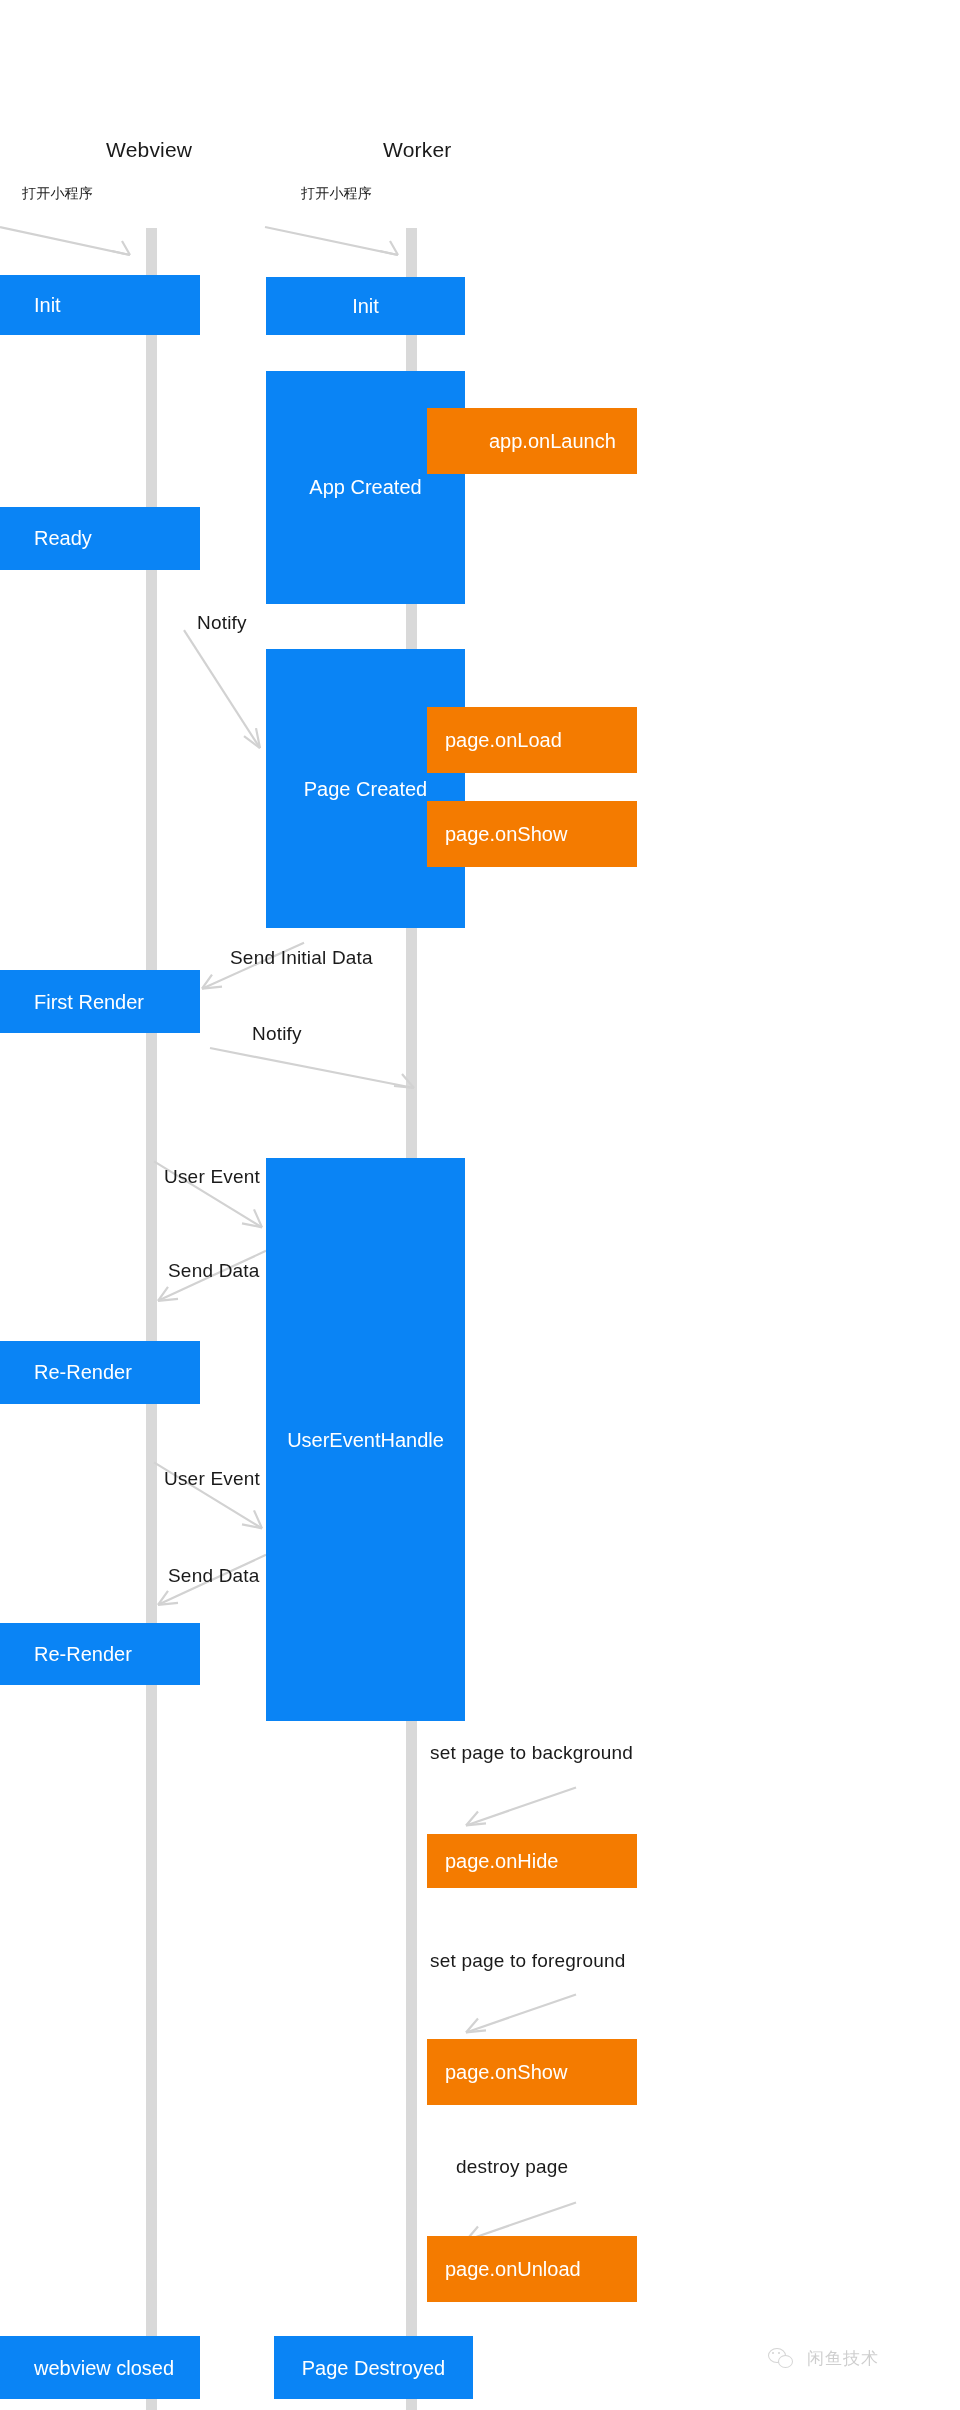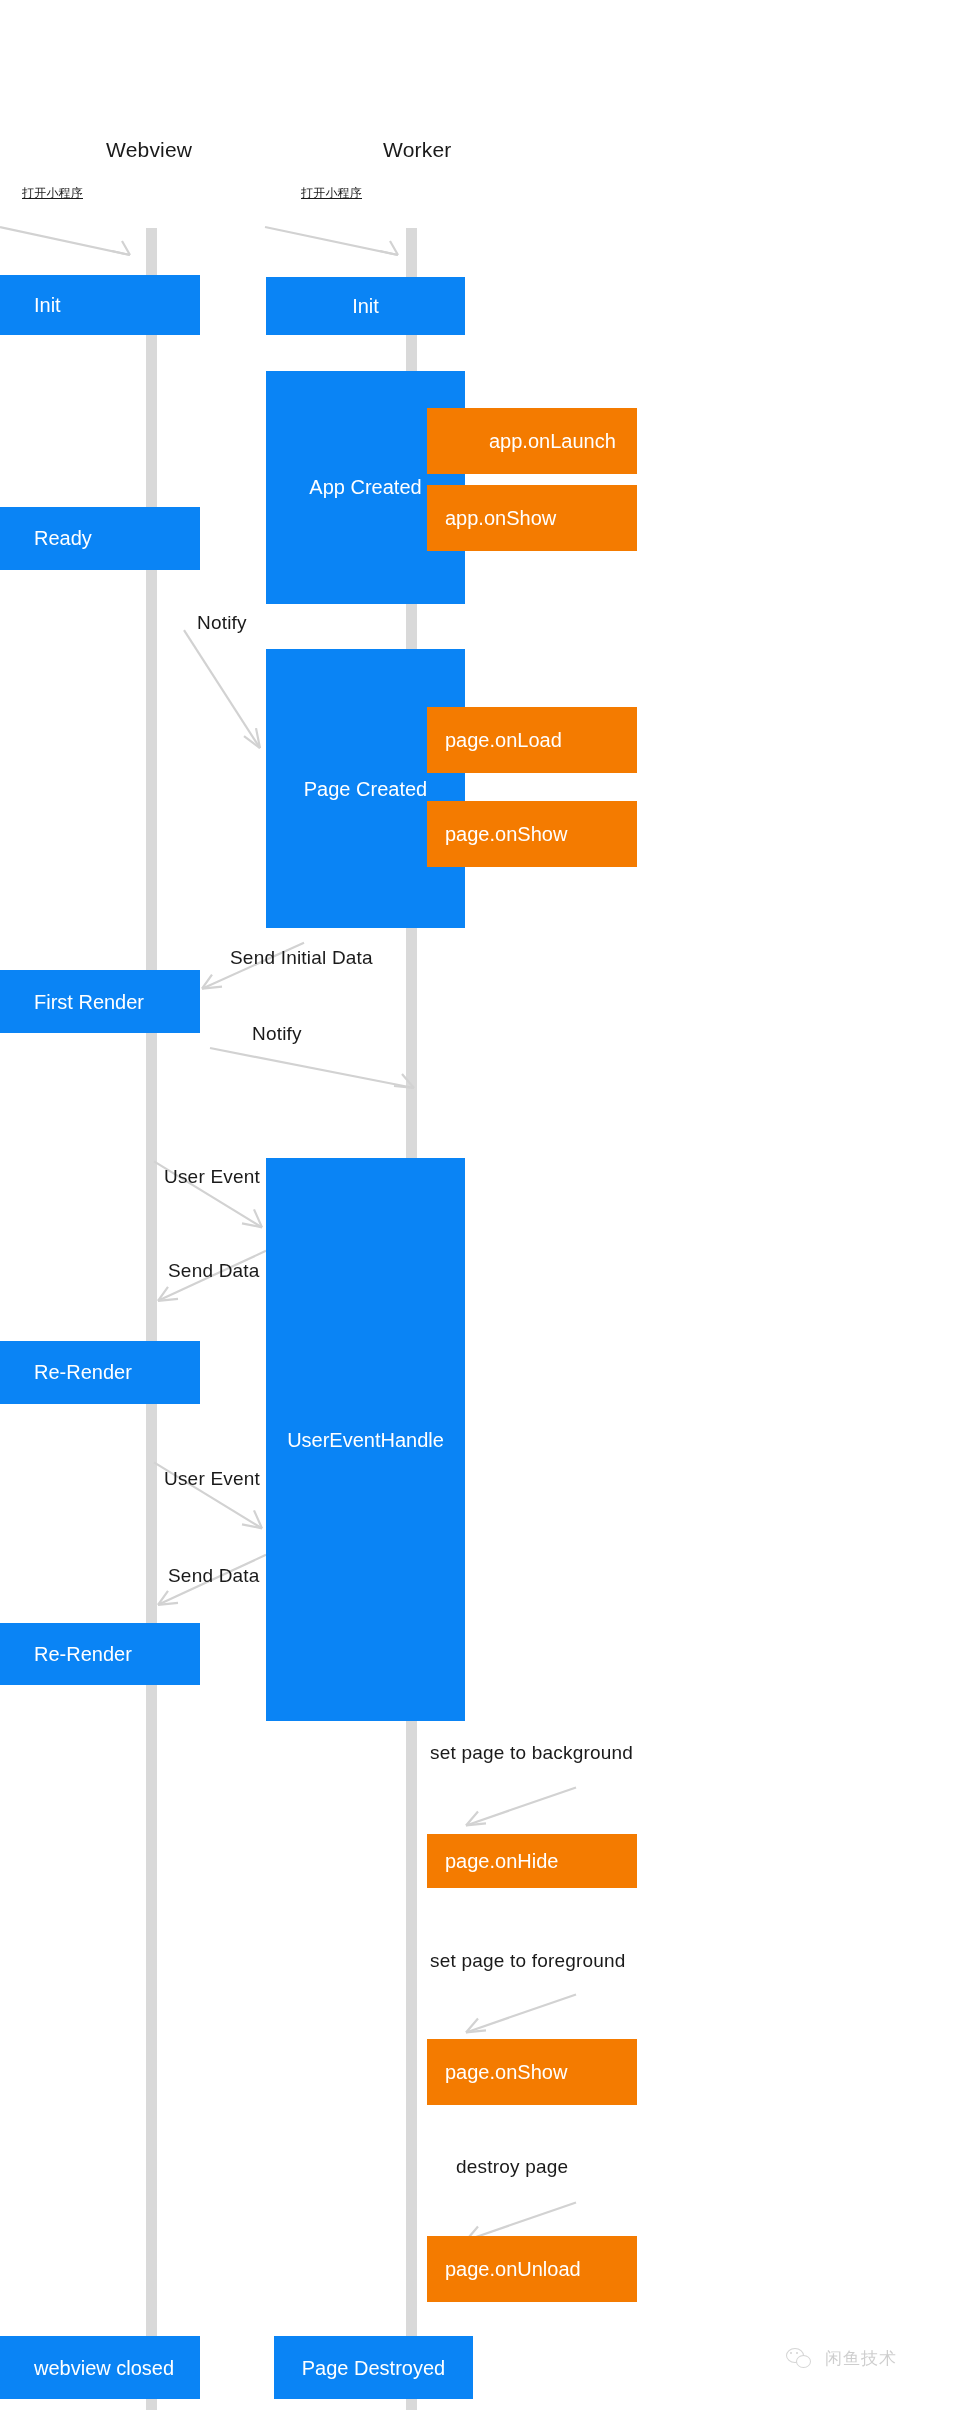--- a/index.html
+++ b/index.html
@@ -63,21 +63,21 @@
   .arrow{ position:absolute; overflow:visible; }
   .arrow svg{ display:block; overflow:visible; }
 
   .msg{
     position:absolute;
     font-size:19px;
     color:#1a1a1a;
     white-space:nowrap;
     letter-spacing:.2px;
   }
-  .msg.cn{ font-size:12px;text-decoration:underline; }
+  .msg.cn{ font-size:14px; }
 
   
   .watermark{
     position:absolute;
     display:flex;
     align-items:center;
     gap:7px;
     opacity:.42;
   }
   .watermark .wm-text{
@@ -253,23 +253,20 @@
   </div>
 
   <div class="box blue tall" style="left: 266px; top: 1158.05px; width: 199px; height: 563.377px;">
     <span class="lbl">UserEventHandle</span>
   </div>
 
   <div class="box orange" style="left: 427px; top: 408.448px; width: 210px; height: 65.7273px; padding-left: 44px;">
     <span class="lbl">app.onLaunch</span>
   </div>
 
-  <div class="box orange" style="left: 427px; top: 485.13px; width: 210px; height: 65.7273px;">
-    <span class="lbl">app.onShow</span>
-  </div>
 
   <div class="box orange" style="left: 427px; top: 707.351px; width: 210px; height: 65.7273px;">
     <span class="lbl">page.onLoad</span>
   </div>
 
   <div class="box orange" style="left: 427px; top: 801.247px; width: 210px; height: 65.7273px;">
     <span class="lbl">page.onShow</span>
   </div>
 
 
@@ -278,21 +275,21 @@
   </div>
 
   <div class="box orange" style="left: 427px; top: 2039.11px; width: 210px; height: 65.7273px;">
     <span class="lbl">page.onShow</span>
   </div>
 
   <div class="box orange" style="left: 427px; top: 2236.29px; width: 210px; height: 65.7273px;">
     <span class="lbl">page.onUnload</span>
   </div>
 
-  <div class="watermark" style="left: 786px; top: 2347.4px; gap: 13px;">
+  <div class="watermark" style="left: 768px; top: 2347.4px; gap: 13px;">
     <span class="wm-logo">
       <span class="b1"></span>
       <span class="b2"></span>
       <i style="left:4px;top:4px;"></i>
       <i style="left:10px;top:4px;"></i>
     </span>
     <span class="wm-text">闲鱼技术</span>
   </div>
 
 </div>

